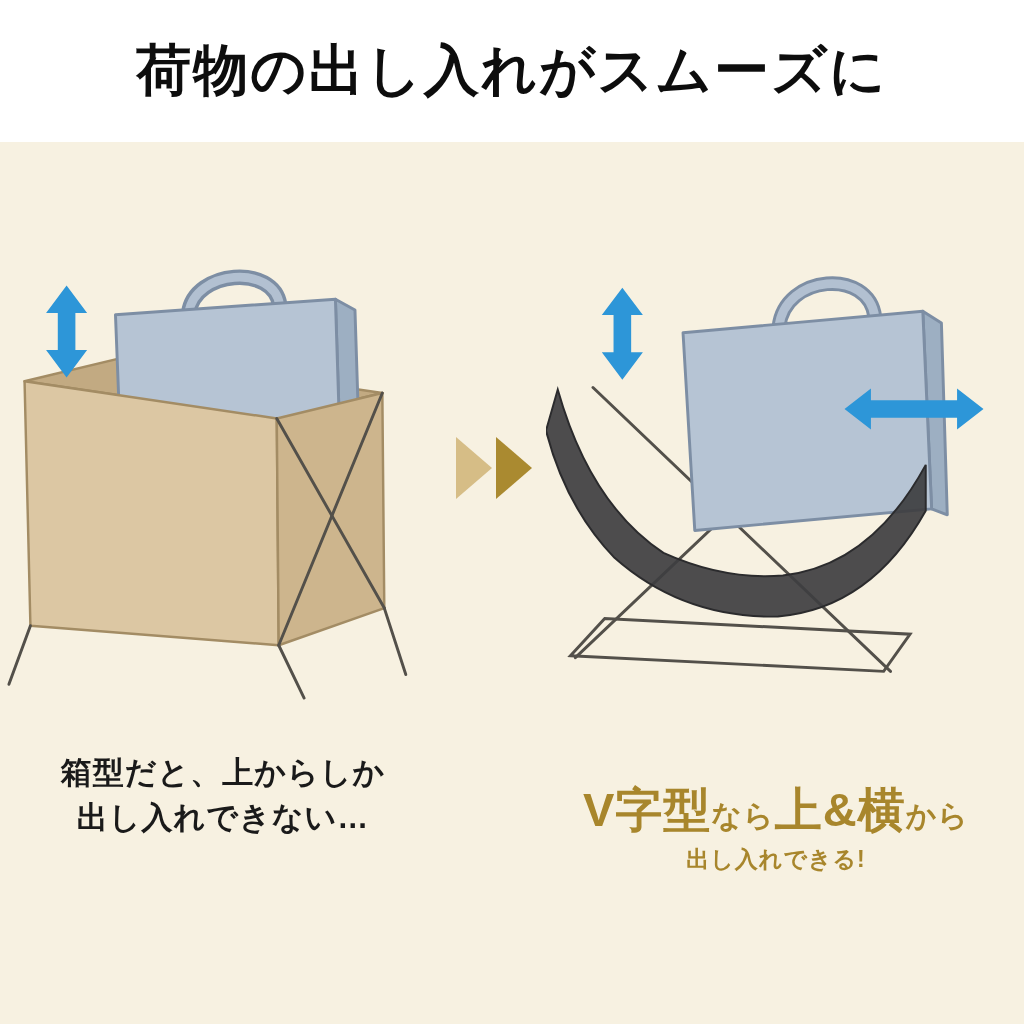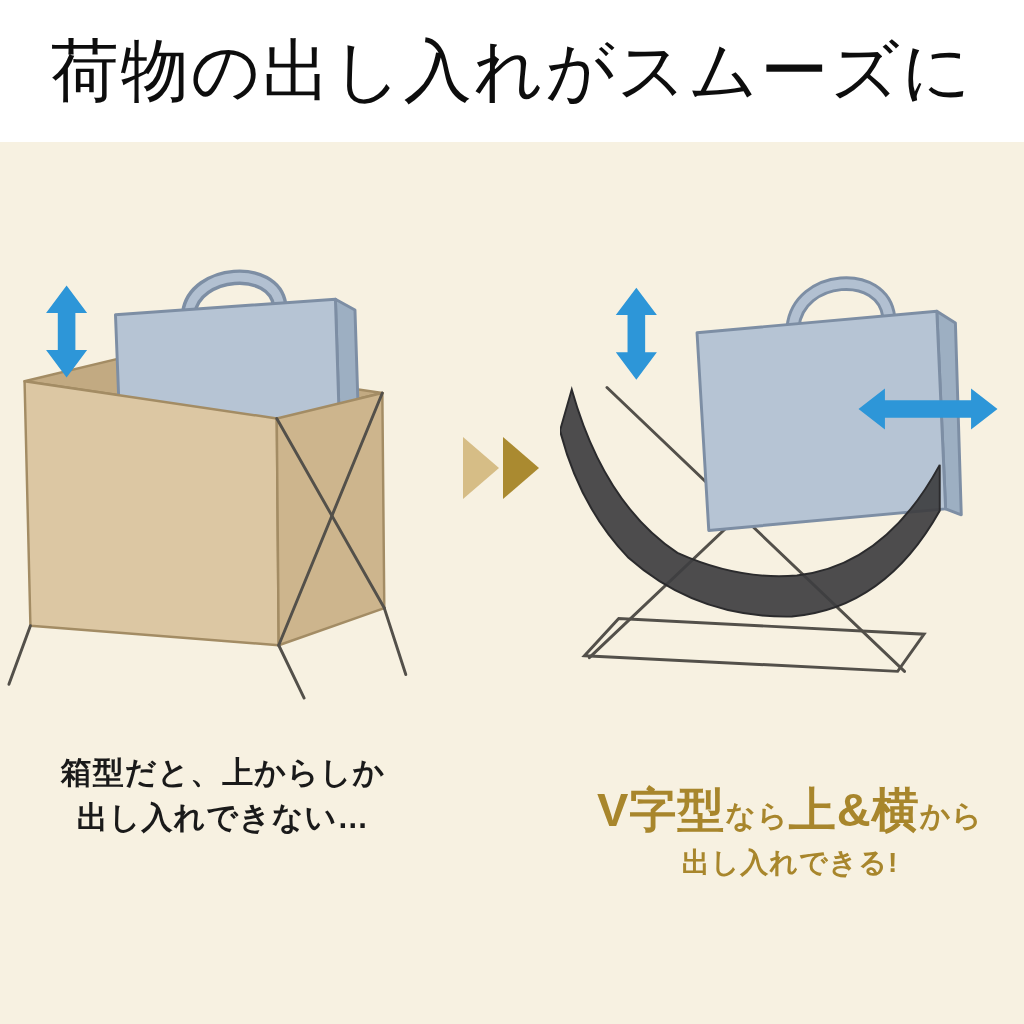--- a/index.html
+++ b/index.html
@@ -12,32 +12,32 @@
   .page { width: 1024px; height: 1024px; display: flex; flex-direction: column; }
   .header {
     height: 142px;
     background: #ffffff;
     display: flex;
     align-items: center;
     justify-content: center;
     flex: 0 0 auto;
   }
   .header h1 {
-    font-size: 68px;
-    font-weight: 400;
+    font-size: 55px;
+    font-weight: 700;
     color: #0d0d0d;
     letter-spacing: 2px;
   }
   .main {
     flex: 1 1 auto;
     background: #f7f1e1;
   }
   .panels {
     display: flex;
-    justify-content: space-between;
+    justify-content: flex-start;
     align-items: flex-start;
     padding-top: 122px;
     gap: 6px;
   }
   .panel { display: flex; flex-direction: column; align-items: center; }
   .panel.left { width: 446px; }
   .panel.right { width: 468px; }
   .transition { width: 84px; display: flex; justify-content: center; margin-top: 172px; flex: 0 0 auto; }
   .caption { text-align: center; font-weight: 700; }
   .caption .cap-line { display: block; }
@@ -48,21 +48,21 @@
     color: #1a1a1a;
     letter-spacing: 1px;
   }
   .caption.gold {
     margin-top: 2px;
     color: #a8862c;
     letter-spacing: 1px;
   }
   .caption.gold .cap-line1 { display: block; font-size: 30px; line-height: 1.2; margin-top: 36px; }
   .caption.gold .cap-line1 .big { font-size: 47px; font-weight: 800; }
-  .caption.gold .cap-line2 { display: block; font-size: 28px; margin-top: 6px; }
+  .caption.gold .cap-line2 { display: block; font-size: 23px; margin-top: 6px; }
   svg { display: block; }
 </style>
 </head>
 <body>
 
 <div class="page">
 
   <header class="header">
     <h1>荷物の出し入れがスムーズに</h1>
   </header>

